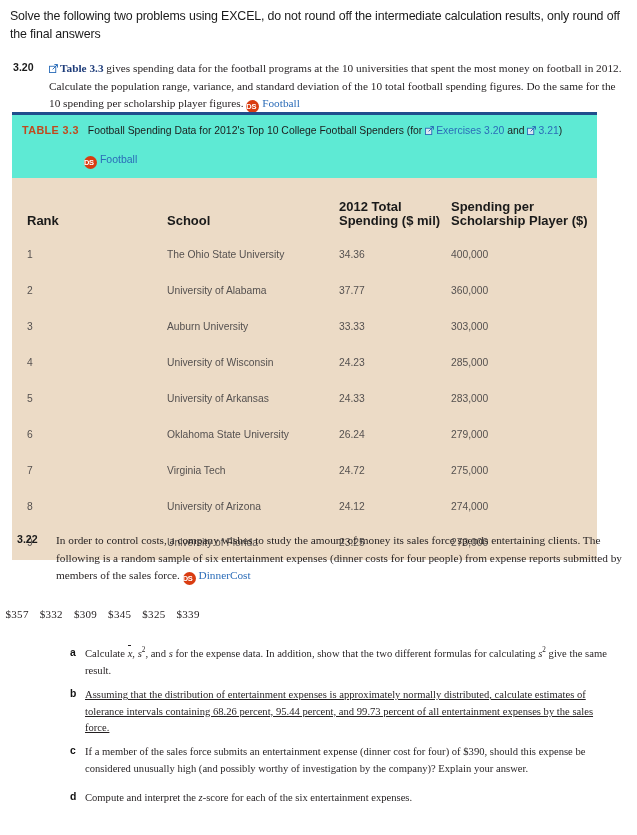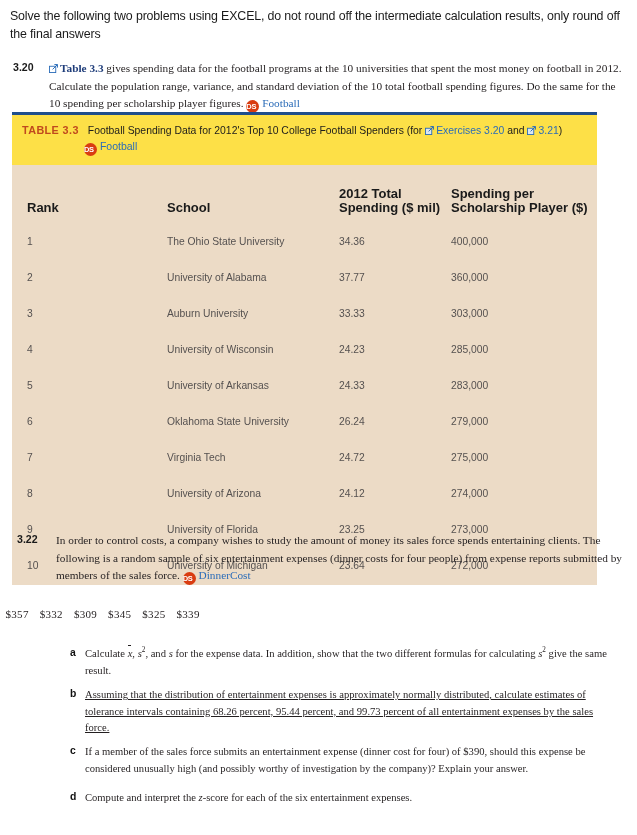--- a/index.html
+++ b/index.html
@@ -99,38 +99,38 @@
     left: 12px;
     top: 112px;
     width: 585px;
   }
   .tbl-rule {
     height: 3px;
     background: #1f4e8c;
     width: 100%;
   }
   .tbl-caption {
-    background: #fde047;
+    background: #5eead4;
     padding: 8px 10px 9px 10px;
     font-family: "Liberation Sans", sans-serif;
     font-size: 10.4px;
     line-height: 15px;
     color: #1c1c1c;
   }
   .tbl-label {
     color: #c0491e;
     font-variant: small-caps;
     font-weight: bold;
     font-size: 10.8px;
     letter-spacing: 0.4px;
     margin-right: 9px;
   }
   .cap-text { color: #1c1c1c; }
   .cap-blue { color: #2b6cb8; }
-  .cap-line2 { padding-left: 62px; margin-top: 1px; }
+  .cap-line2 { padding-left: 62px; margin-top: 14px; }
 
   .tbl-body {
     background: #ecdbc6;
     padding: 0;
   }
   table.data {
     width: 100%;
     border-collapse: collapse;
     font-family: "Liberation Sans", sans-serif;
   }
@@ -297,26 +297,20 @@
             <td class="c-school">University of Arizona</td>
             <td class="c-spend">24.12</td>
             <td class="c-schol">274,000</td>
           </tr>
         <tr>
             <td class="c-rank">9</td>
             <td class="c-school">University of Florida</td>
             <td class="c-spend">23.25</td>
             <td class="c-schol">273,000</td>
           </tr>
-        <tr class="last">
-            <td class="c-rank">10</td>
-            <td class="c-school">University of Michigan</td>
-            <td class="c-spend">23.64</td>
-            <td class="c-schol">272,000</td>
-          </tr>
       </tbody>
     </table>
   </div>
 </div>
 
 <div class="ex-num" id="ex322num">3.22</div>
 <div class="exercise" id="ex322"><span>In order to control costs, a company wishes to study the amount of money its sales force spends entertaining clients. The following is a random sample of six entertainment expenses (dinner costs for four people) from expense reports submitted by members of the sales force. </span><span class="ds-badge">DS</span> <span class="ds-link">DinnerCost</span></div>
 
 <div id="expense-values">
   <span>$357</span><span>$332</span><span>$309</span><span>$345</span><span>$325</span><span>$339</span>

